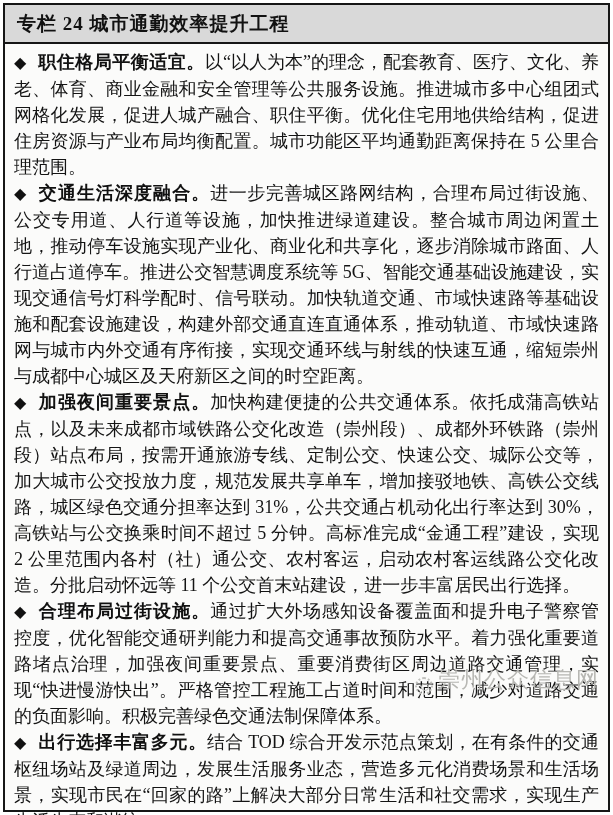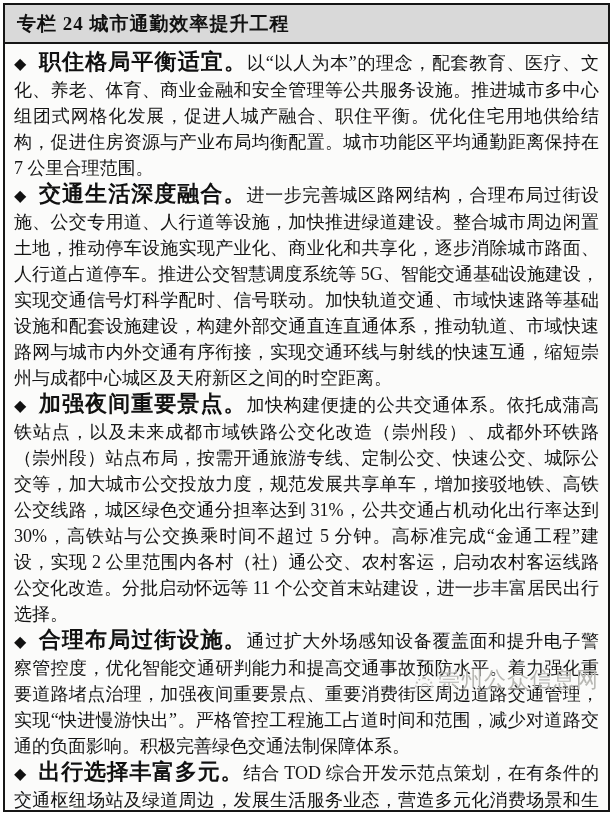--- a/index.html
+++ b/index.html
@@ -52,21 +52,21 @@
   .bullet {
     font-weight: bold;
     color: #111111;
     margin-right: 12px;
     font-size: 16px;
   }
   .lead {
     font-weight: bold;
     color: #111111;
     font-family: "Liberation Sans", "DejaVu Sans", sans-serif;
-    font-size: 22px;
+    font-size: 18px;
     letter-spacing: 0.5px;
   }
   .watermark {
     position: absolute;
     right: 14px;
     bottom: 12px;
     display: flex;
     align-items: flex-end;
     gap: 5px;
     color: #b7b7b3;
@@ -99,21 +99,21 @@
 
 <div class="page">
   <div class="frame">
 
     <div class="box-header">
       <span>专栏 24  城市通勤效率提升工程</span>
     </div>
 
     <div class="box-body">
 
-      <p class="para"><span class="bullet">◆</span><span class="lead">职住格局平衡适宜。</span><span>以“以人为本”的理念，配套教育、医疗、文化、养老、体育、商业金融和安全管理等公共服务设施。推进城市多中心组团式网格化发展，促进人城产融合、职住平衡。优化住宅用地供给结构，促进住房资源与产业布局均衡配置。城市功能区平均通勤距离保持在 7 公里合理范围。</span></p>
+      <p class="para"><span class="bullet">◆</span><span class="lead">职住格局平衡适宜。</span><span>以“以人为本”的理念，配套教育、医疗、文化、养老、体育、商业金融和安全管理等公共服务设施。推进城市多中心组团式网格化发展，促进人城产融合、职住平衡。优化住宅用地供给结构，促进住房资源与产业布局均衡配置。城市功能区平均通勤距离保持在 5 公里合理范围。</span></p>
 
       <p class="para"><span class="bullet">◆</span><span class="lead">交通生活深度融合。</span><span>进一步完善城区路网结构，合理布局过街设施、公交专用道、人行道等设施，加快推进绿道建设。整合城市周边闲置土地，推动停车设施实现产业化、商业化和共享化，逐步消除城市路面、人行道占道停车。推进公交智慧调度系统等 5G、智能交通基础设施建设，实现交通信号灯科学配时、信号联动。加快轨道交通、市域快速路等基础设施和配套设施建设，构建外部交通直连直通体系，推动轨道、市域快速路网与城市内外交通有序衔接，实现交通环线与射线的快速互通，缩短崇州与成都中心城区及天府新区之间的时空距离。</span></p>
 
       <p class="para"><span class="bullet">◆</span><span class="lead">加强夜间重要景点。</span><span>加快构建便捷的公共交通体系。依托成蒲高铁站点，以及未来成都市域铁路公交化改造（崇州段）、成都外环铁路（崇州段）站点布局，按需开通旅游专线、定制公交、快速公交、城际公交等，加大城市公交投放力度，规范发展共享单车，增加接驳地铁、高铁公交线路，城区绿色交通分担率达到 31%，公共交通占机动化出行率达到 30%，高铁站与公交换乘时间不超过 5 分钟。高标准完成“金通工程”建设，实现 2 公里范围内各村（社）通公交、农村客运，启动农村客运线路公交化改造。分批启动怀远等 11 个公交首末站建设，进一步丰富居民出行选择。</span></p>
 
       <p class="para"><span class="bullet">◆</span><span class="lead">合理布局过街设施。</span><span>通过扩大外场感知设备覆盖面和提升电子警察管控度，优化智能交通研判能力和提高交通事故预防水平。着力强化重要道路堵点治理，加强夜间重要景点、重要消费街区周边道路交通管理，实现“快进慢游快出”。严格管控工程施工占道时间和范围，减少对道路交通的负面影响。积极完善绿色交通法制保障体系。</span></p>
 
       <p class="para"><span class="bullet">◆</span><span class="lead">出行选择丰富多元。</span><span>结合 TOD 综合开发示范点策划，在有条件的交通枢纽场站及绿道周边，发展生活服务业态，营造多元化消费场景和生活场景，实现市民在“回家的路”上解决大部分日常生活和社交需求，实现生产生活生态和谐统一。</span></p>
 
     </div>

